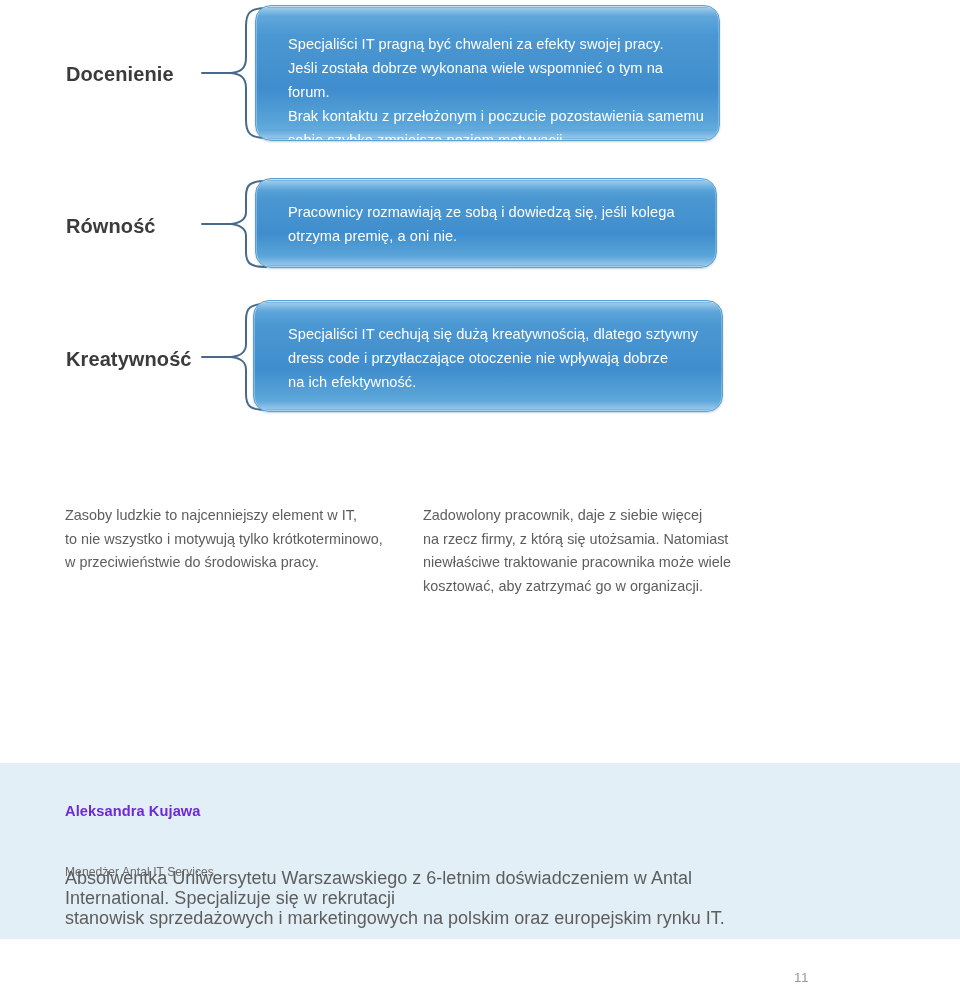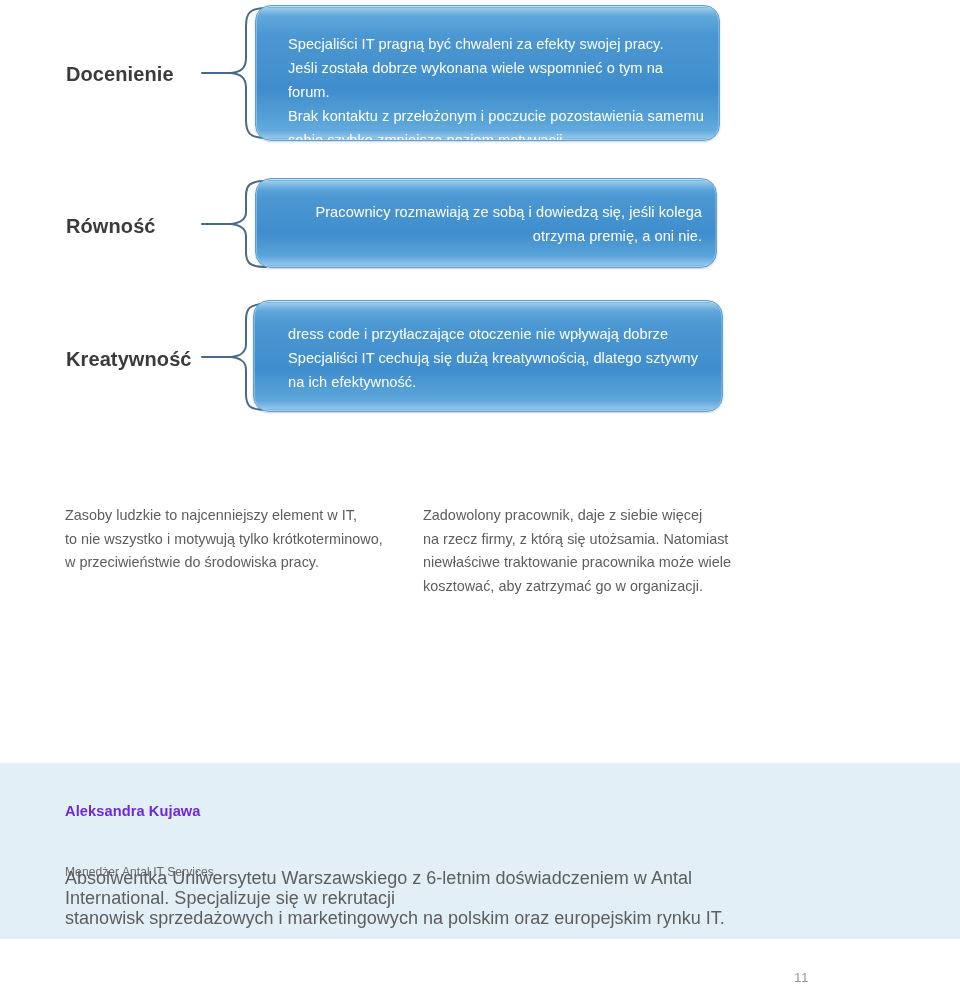--- a/index.html
+++ b/index.html
@@ -163,40 +163,40 @@
 
   <div class="group-label" style="left:66px; top:215px;">Równość</div>
 
   <div class="brace-wrap" style="left:200px; top:179px;">
     <svg width="70" height="90" viewBox="0 0 70 90" fill="none">
       <path d="M66 2 C50 2 46 6 46 17 L46 33 C46 41 40 44 31 45 C40 46 46 49 46 57 L46 73 C46 84 50 88 66 88" stroke="#46698c" stroke-width="2" fill="none" stroke-linecap="round"></path>
       <path d="M2 45 L31 45" stroke="#46698c" stroke-width="2" stroke-linecap="round"></path>
     </svg>
   </div>
 
-  <div class="bluebox" style="left:255px; top:178px; width:462px; height:90px;text-align:right;">
+  <div class="bluebox" style="left:255px; top:178px; width:462px; height:90px;">
     <div class="inner" style="left:32px; top:21px; right:14px;">
       <p>Pracownicy rozmawiają ze sobą i dowiedzą się, jeśli kolega</p>
       <p>otrzyma premię, a oni nie.</p>
     </div>
   </div>
 
   <div class="group-label" style="left:66px; top:348px;">Kreatywność</div>
 
   <div class="brace-wrap" style="left:200px; top:302px;">
     <svg width="70" height="110" viewBox="0 0 70 110" fill="none">
       <path d="M66 2 C50 2 46 6 46 18 L46 42 C46 51 40 54 31 55 C40 56 46 59 46 68 L46 92 C46 104 50 108 66 108" stroke="#46698c" stroke-width="2" fill="none" stroke-linecap="round"></path>
       <path d="M2 55 L31 55" stroke="#46698c" stroke-width="2" stroke-linecap="round"></path>
     </svg>
   </div>
 
   <div class="bluebox" style="left:253px; top:300px; width:470px; height:112px;">
     <div class="inner" style="left:34px; top:21px; right:14px;">
+      <p>Specjaliści IT cechują się dużą kreatywnością, dlatego sztywny</p>
       <p>dress code i przytłaczające otoczenie nie wpływają dobrze</p>
-      <p>Specjaliści IT cechują się dużą kreatywnością, dlatego sztywny</p>
       <p>na ich efektywność.</p>
     </div>
   </div>
 
   <div class="bodycol" style="left:65px; top:504px; width:350px;">
     <p>Zasoby ludzkie to najcenniejszy element w IT,</p>
     <p>to nie wszystko i motywują tylko krótkoterminowo,</p>
     <p>w przeciwieństwie do środowiska pracy.</p>
   </div>
 

